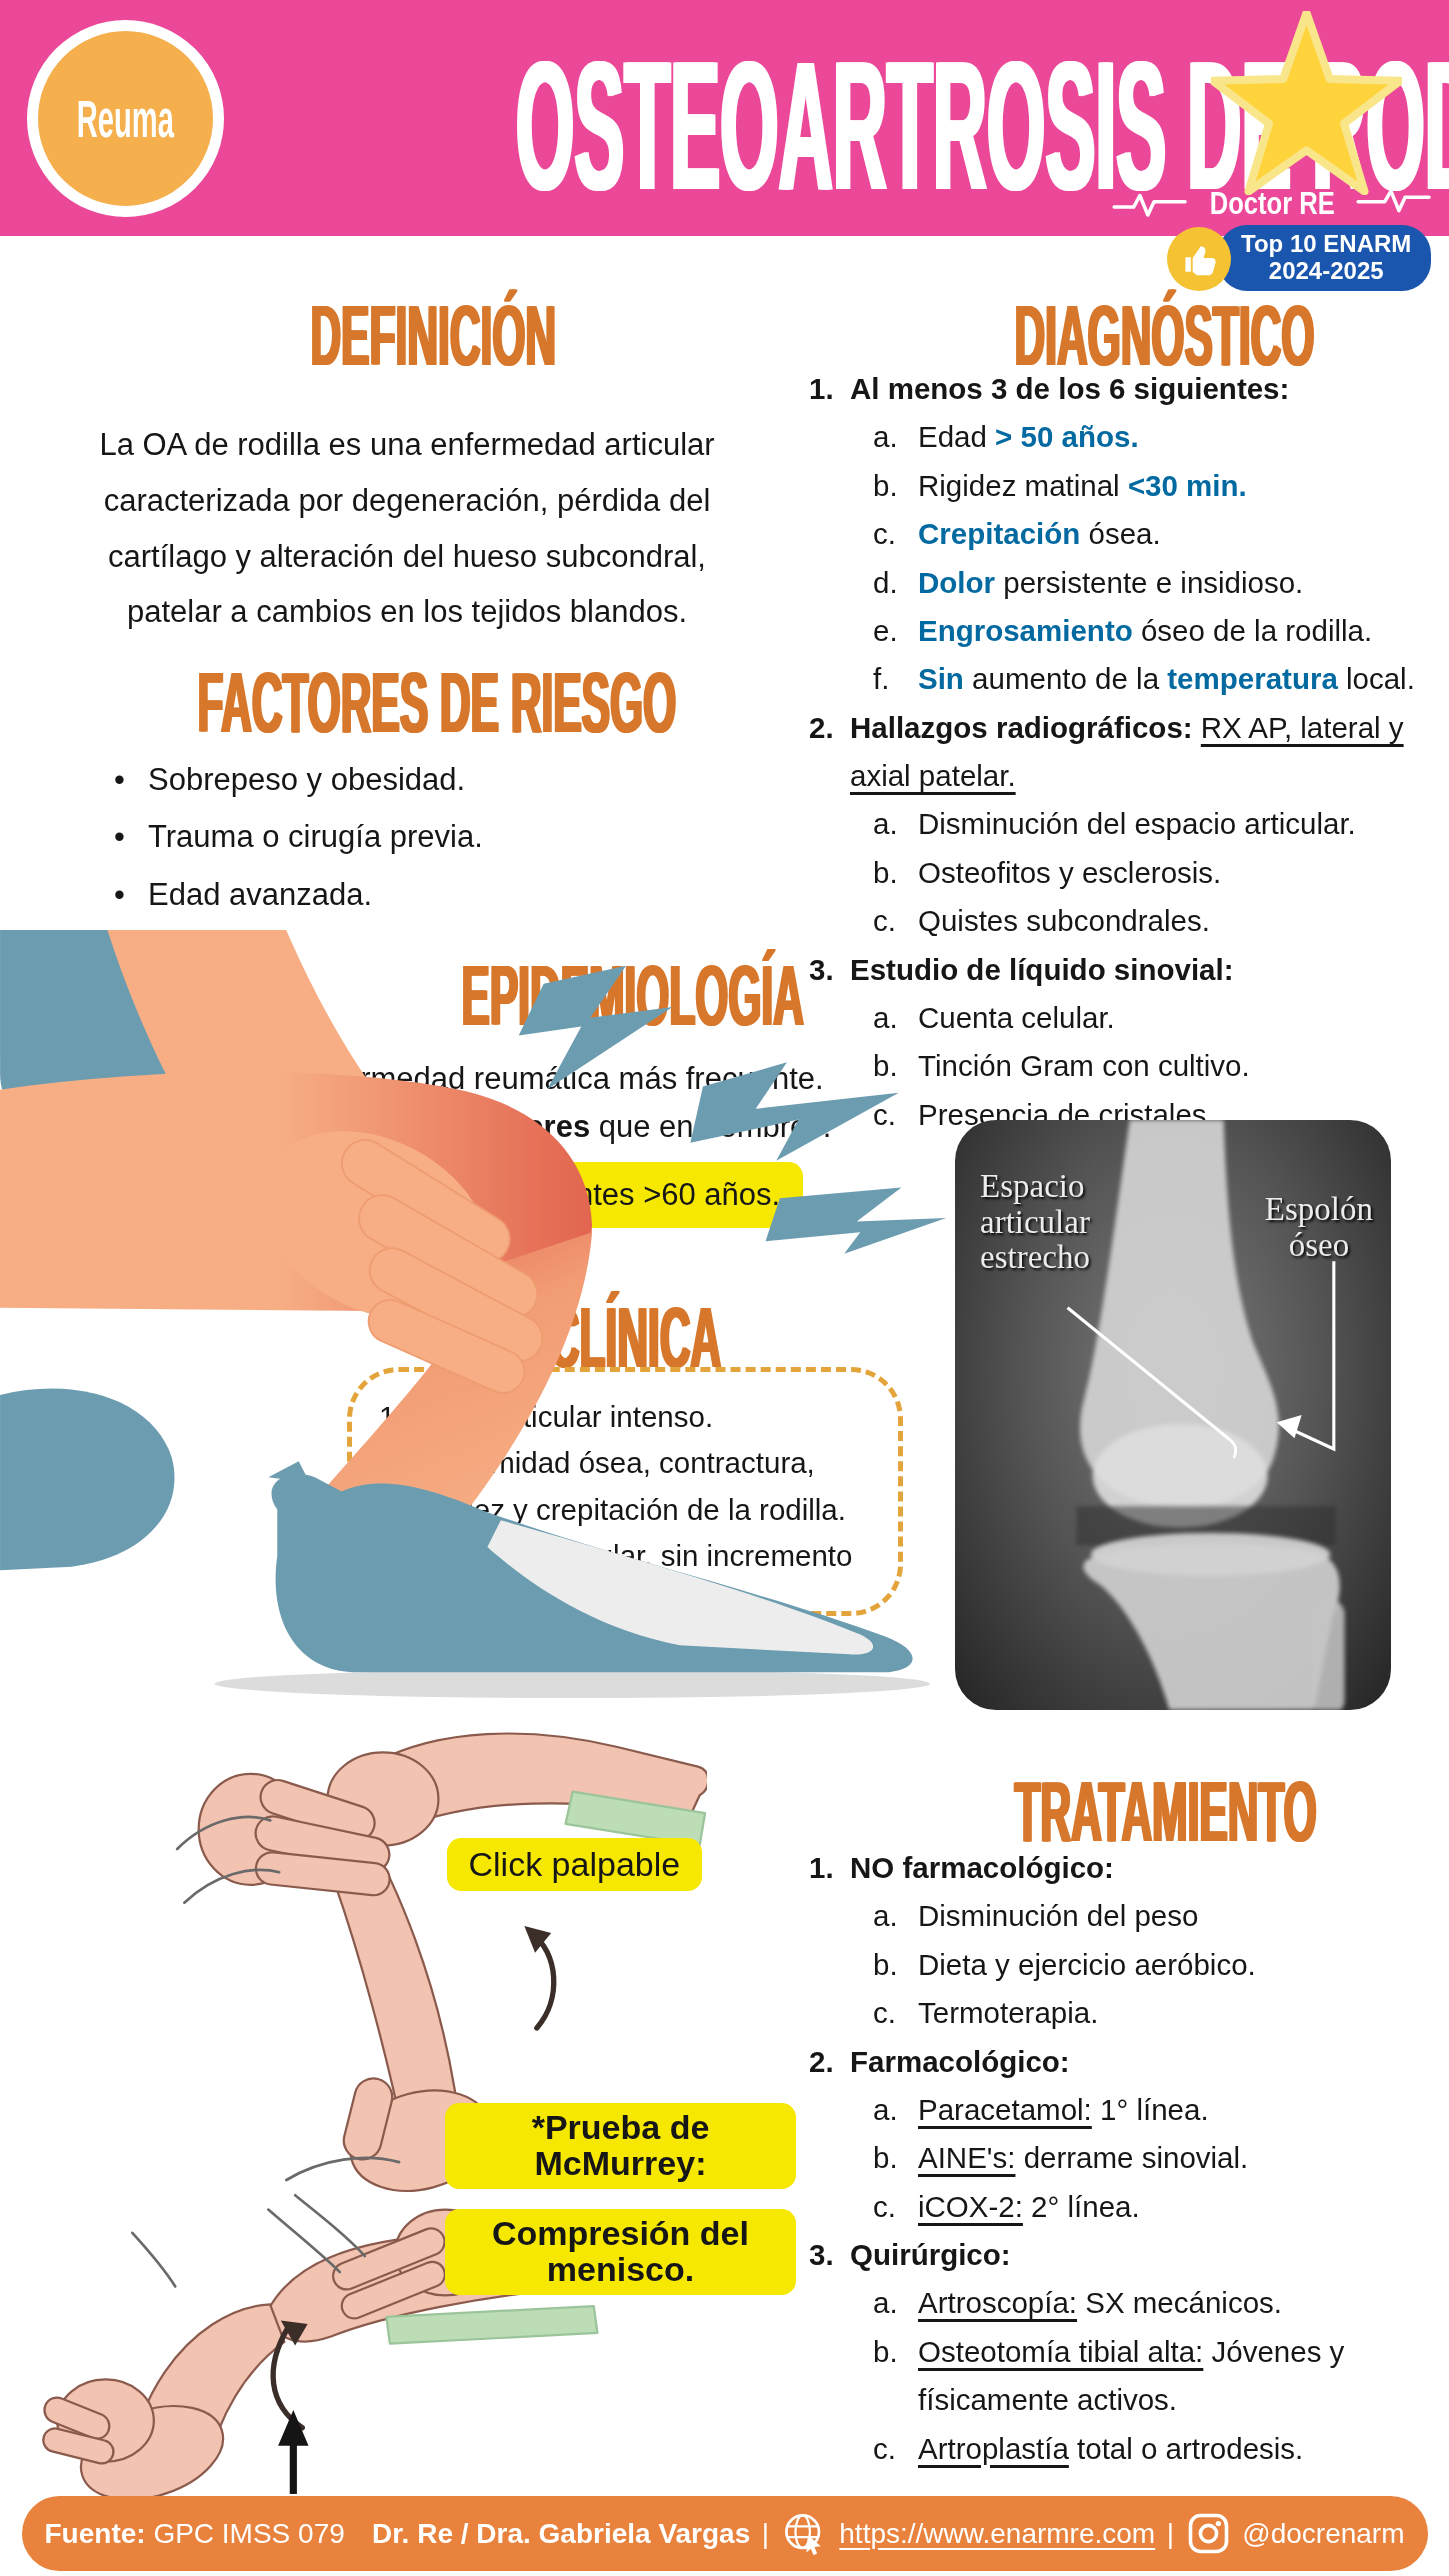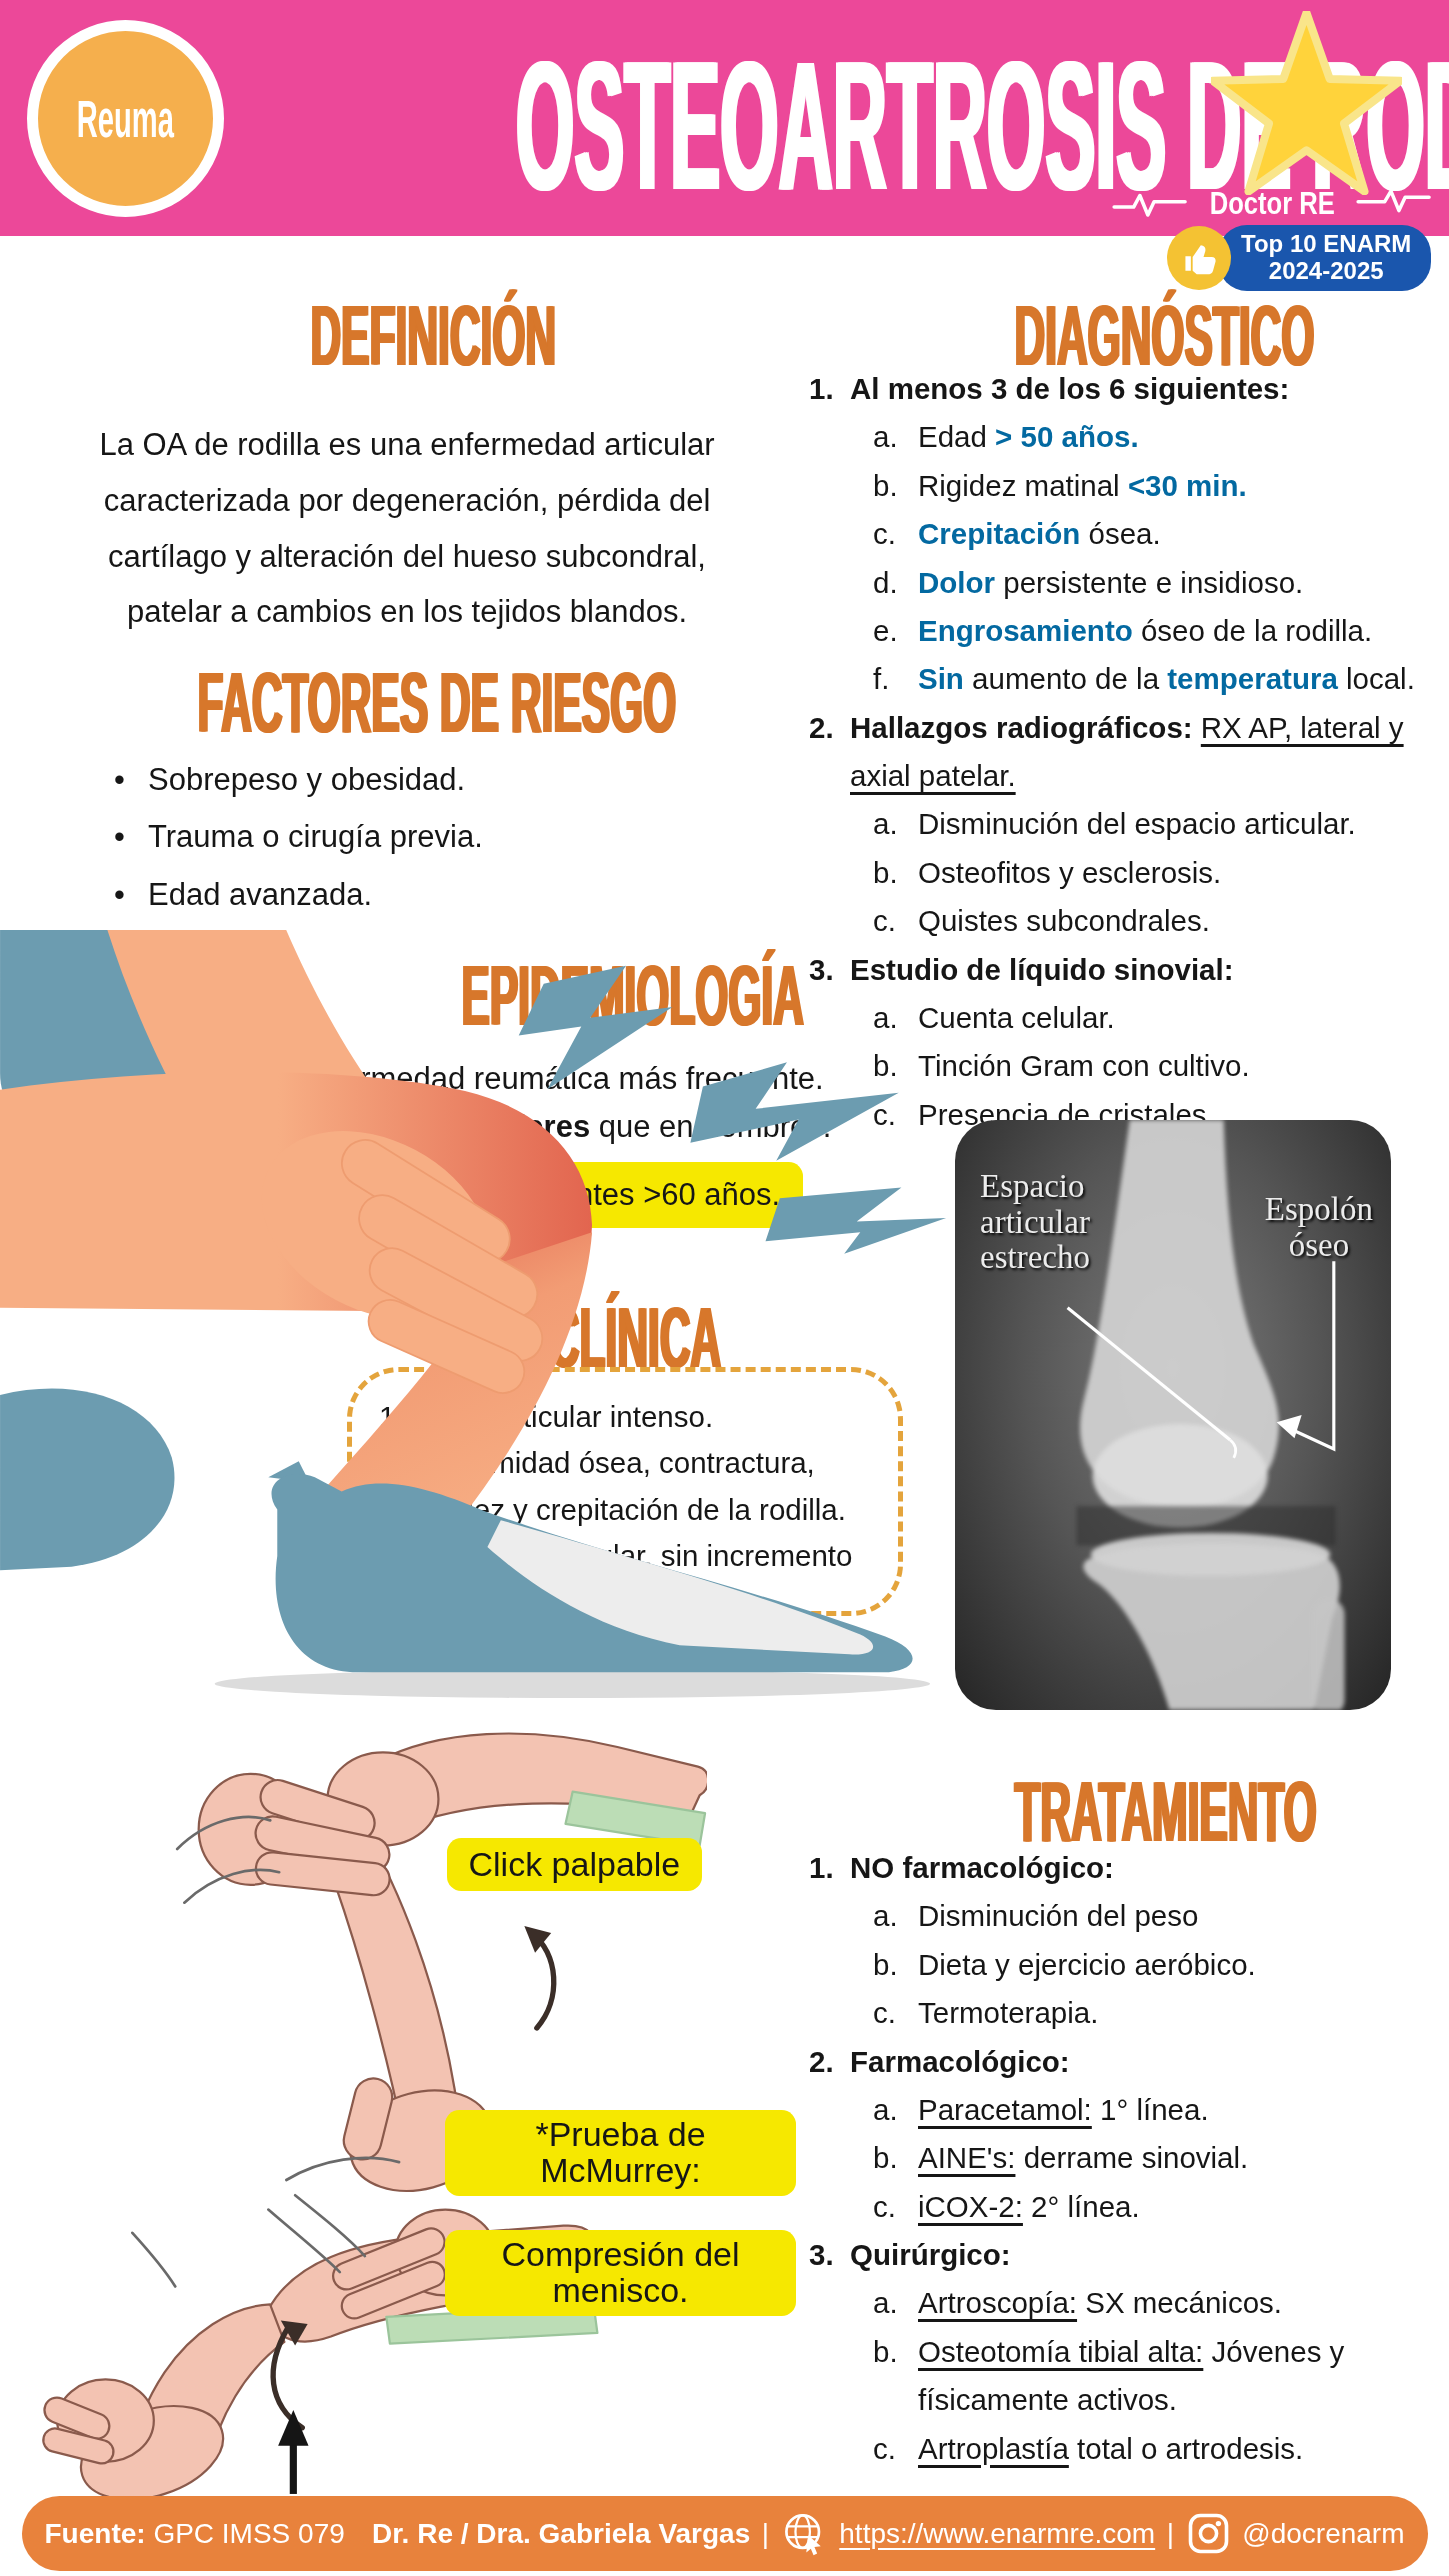--- a/index.html
+++ b/index.html
@@ -11,21 +11,21 @@
   .reuma-circle { position:absolute; left:27px; top:19.7px; width:175px; height:175px; border-radius:50%;
                   background:#F5AF4D; border:11.6px solid #ffffff; display:flex; align-items:center; justify-content:center; }
   .reuma-circle .txt { color:#fff; font-size:47px; font-weight:bold; transform:scale(0.62,1.1); white-space:nowrap; }
   .main-title { position:absolute; left:215px; top:34px; width:1020px; text-align:center; color:#ffffff;
                 font-weight:bold; font-size:183px; line-height:1; white-space:nowrap;
                 transform:scale(0.41,1); transform-origin:center top;
                 text-shadow:4.5px 0 0 #ffffff,-4.5px 0 0 #ffffff; }
   .star-wrap { position:absolute; right:47px; top:10.7px; width:191px; height:184px; }
   .brand { position:absolute; right:16px; top:184px; display:flex; align-items:center; gap:5.4px; color:#fff; }
   .brand .btxt { font-size:32px; font-weight:bold; transform:scale(0.8,1); white-space:nowrap; }
-  .top-badge { position:absolute; right:18px; top:225px; display:flex; align-items:center; }
+  .top-badge { position:absolute; right:18px; top:225px; display:flex; align-items:flex-end; }
   .badge-circle { width:64px; height:64px; border-radius:50%; background:#F4C233; display:flex; align-items:center;
                   justify-content:center; z-index:2; }
   .badge-pill { margin-left:-12.5px; background:#1A56AD; border-radius:29px; padding:6.3px 19.7px 6.3px 23px;
                 color:#fff; font-weight:bold; font-size:24px; line-height:1.12; text-align:center; z-index:1; }
 
   
   .sec-title { position:absolute; width:358px; color:#D7772B; font-weight:bold; font-size:85px; line-height:1;
                white-space:nowrap; text-align:center; transform:scale(0.5,1); transform-origin:center top;
                text-shadow:2.7px 0 0 currentColor,-2.7px 0 0 currentColor; }
 
@@ -60,21 +60,21 @@
   .bones { filter:blur(2.2px); }
   .xlabel { position:absolute; font-family:"Liberation Serif",serif; font-size:33px; line-height:1.08;
             color:#ececec; text-shadow:1.8px 1.8px 2.7px rgba(0,0,0,.95); white-space:pre-line; }
   .xlabel.left { left:25px; top:49px; }
   .xlabel.right { right:18px; top:72px; text-align:center; }
 
   
   .note-pill { background:#F6E800; border-radius:14.3px; padding:7.2px 21.5px; font-size:34px; display:inline-block; }
   .click-note { position:absolute; left:447px; top:1838px; }
   .mc-note { position:absolute; left:445px; top:2093px; width:351px; text-align:center; line-height:1.05; }
-  .mc-note .note-pill { margin:17px 0; }
+  .mc-note .note-pill { margin:10px 0;font-weight:bold; }
 
   
   .footer { position:absolute; left:21.5px; top:2496px; width:1406px; height:75px; background:#E8823C; border-radius:38px;
             display:flex; align-items:center; box-sizing:border-box; padding:0 23px; color:#fff; font-size:28px; }
   .footer .right { margin-left:auto; display:flex; align-items:center; gap:11.6px; }
   .url { text-decoration:underline; text-underline-offset:4.5px; }
 
   svg { display:block; }
   .abs { position:absolute; }
 </style>

